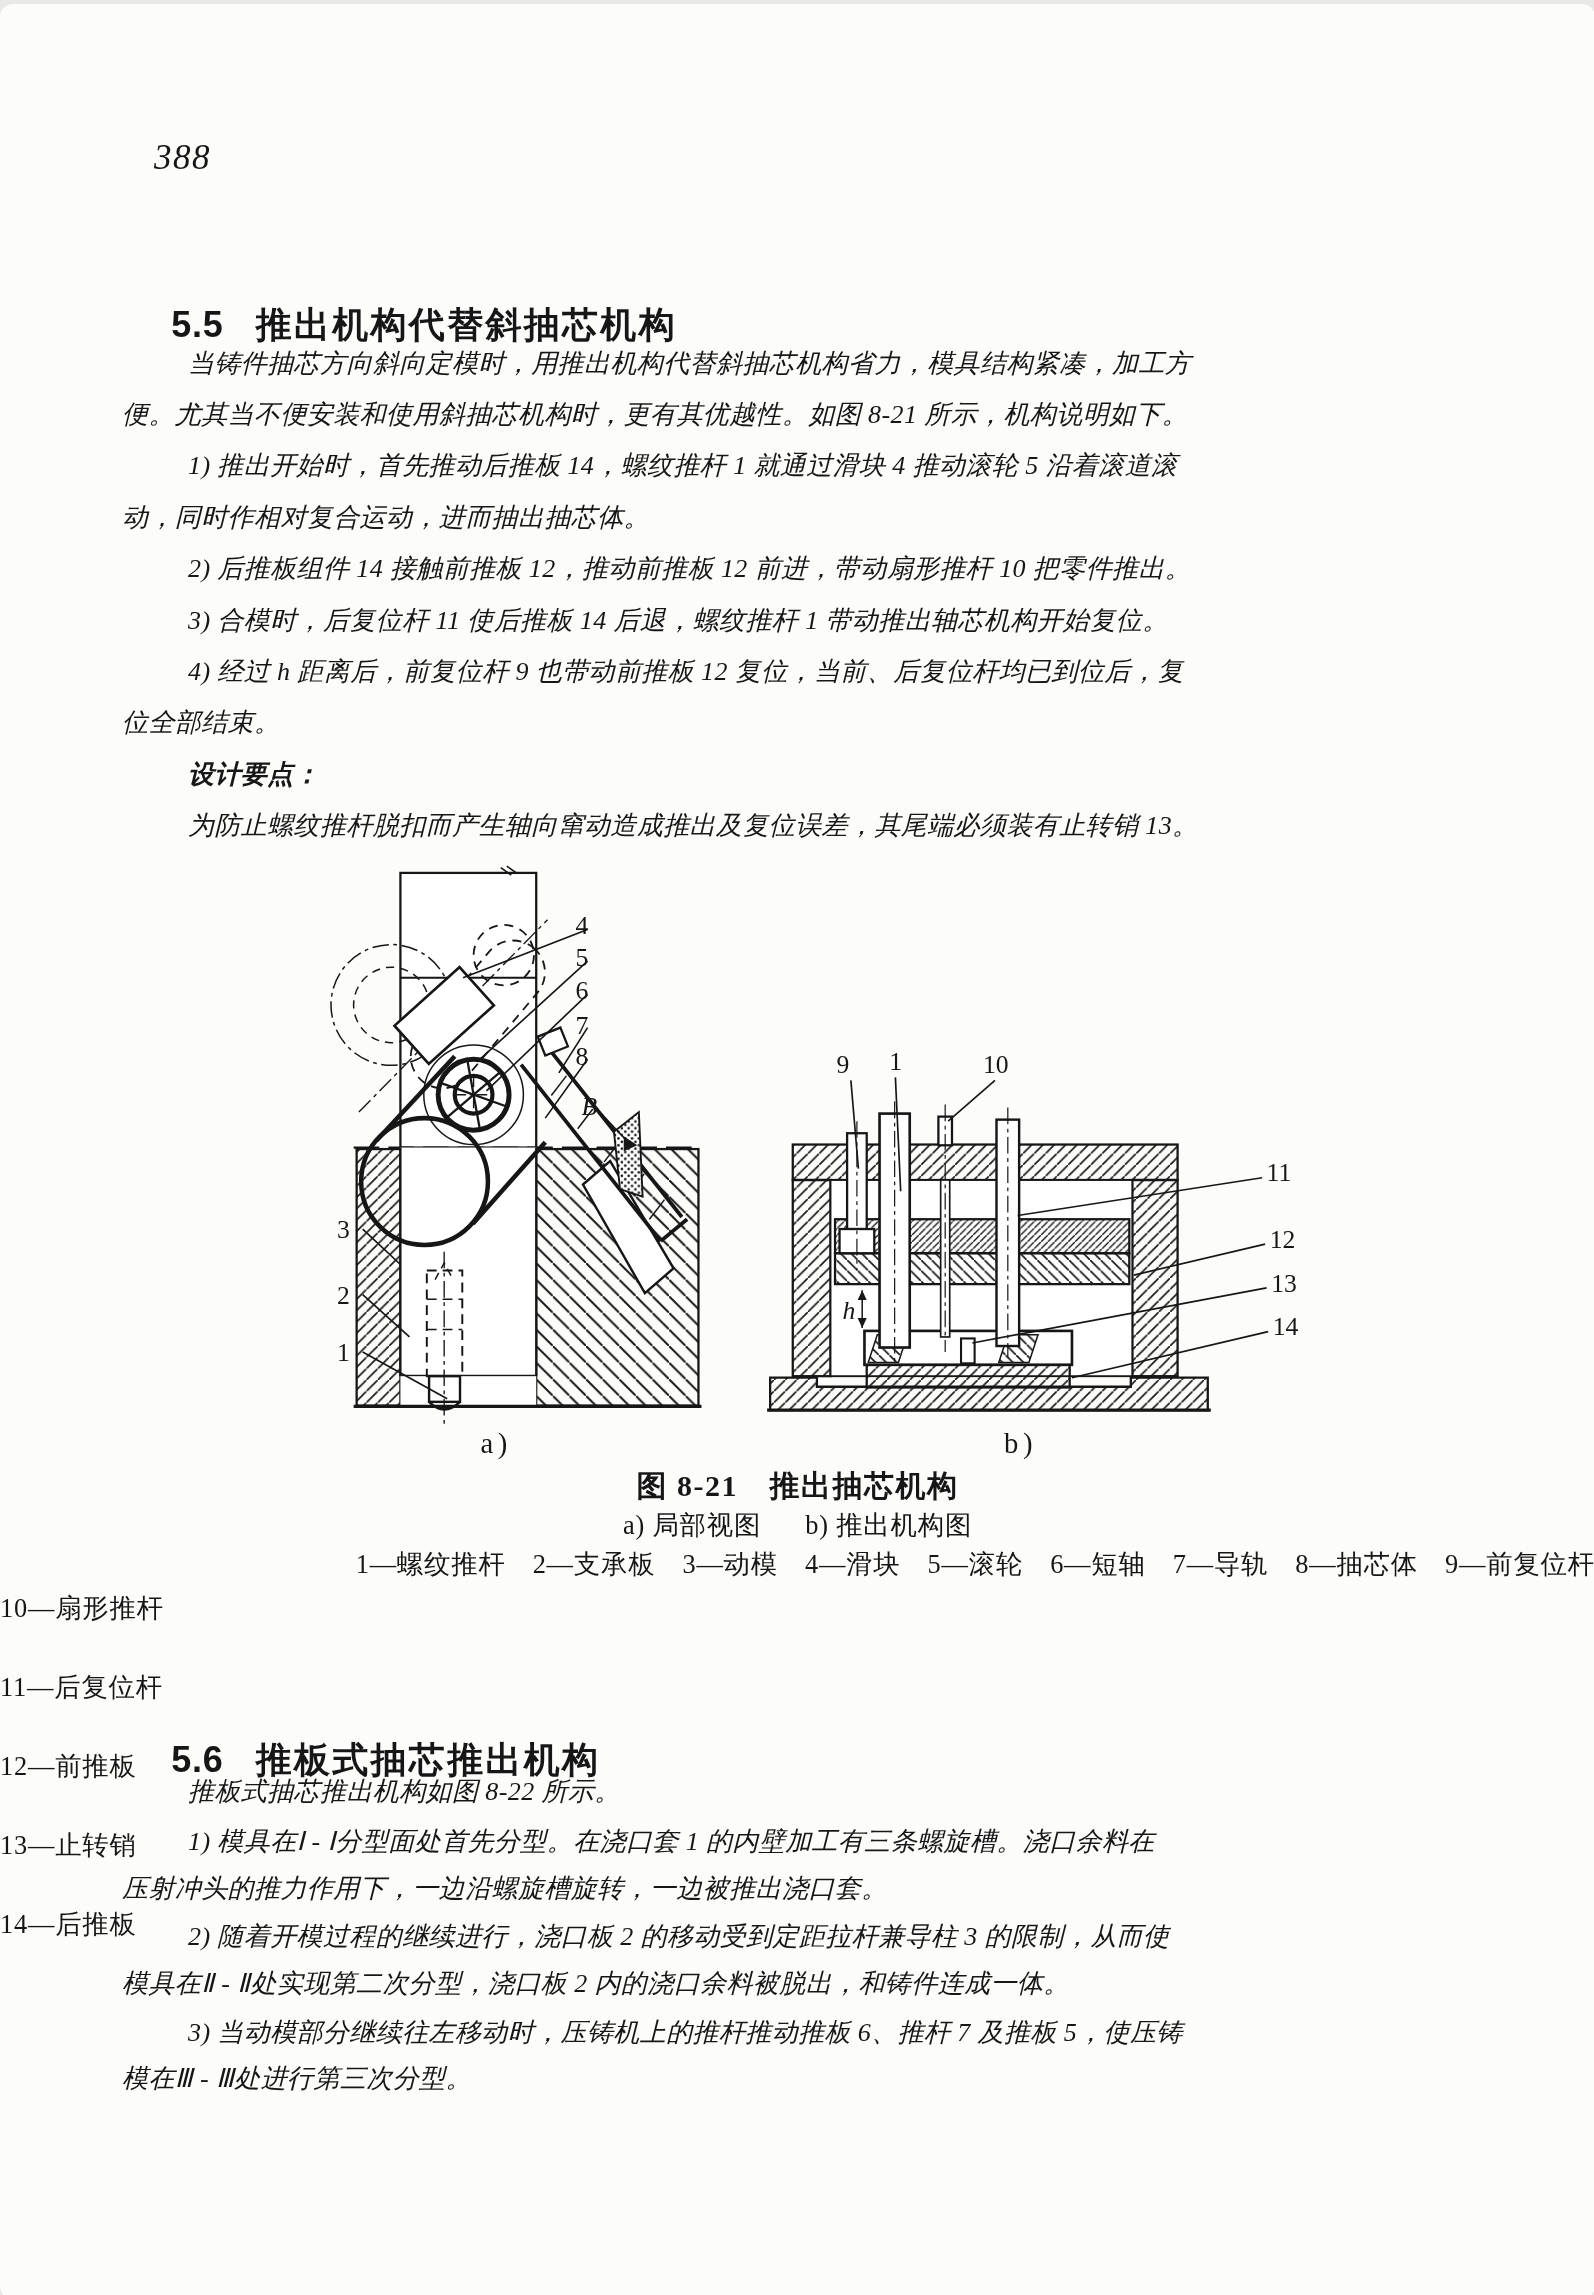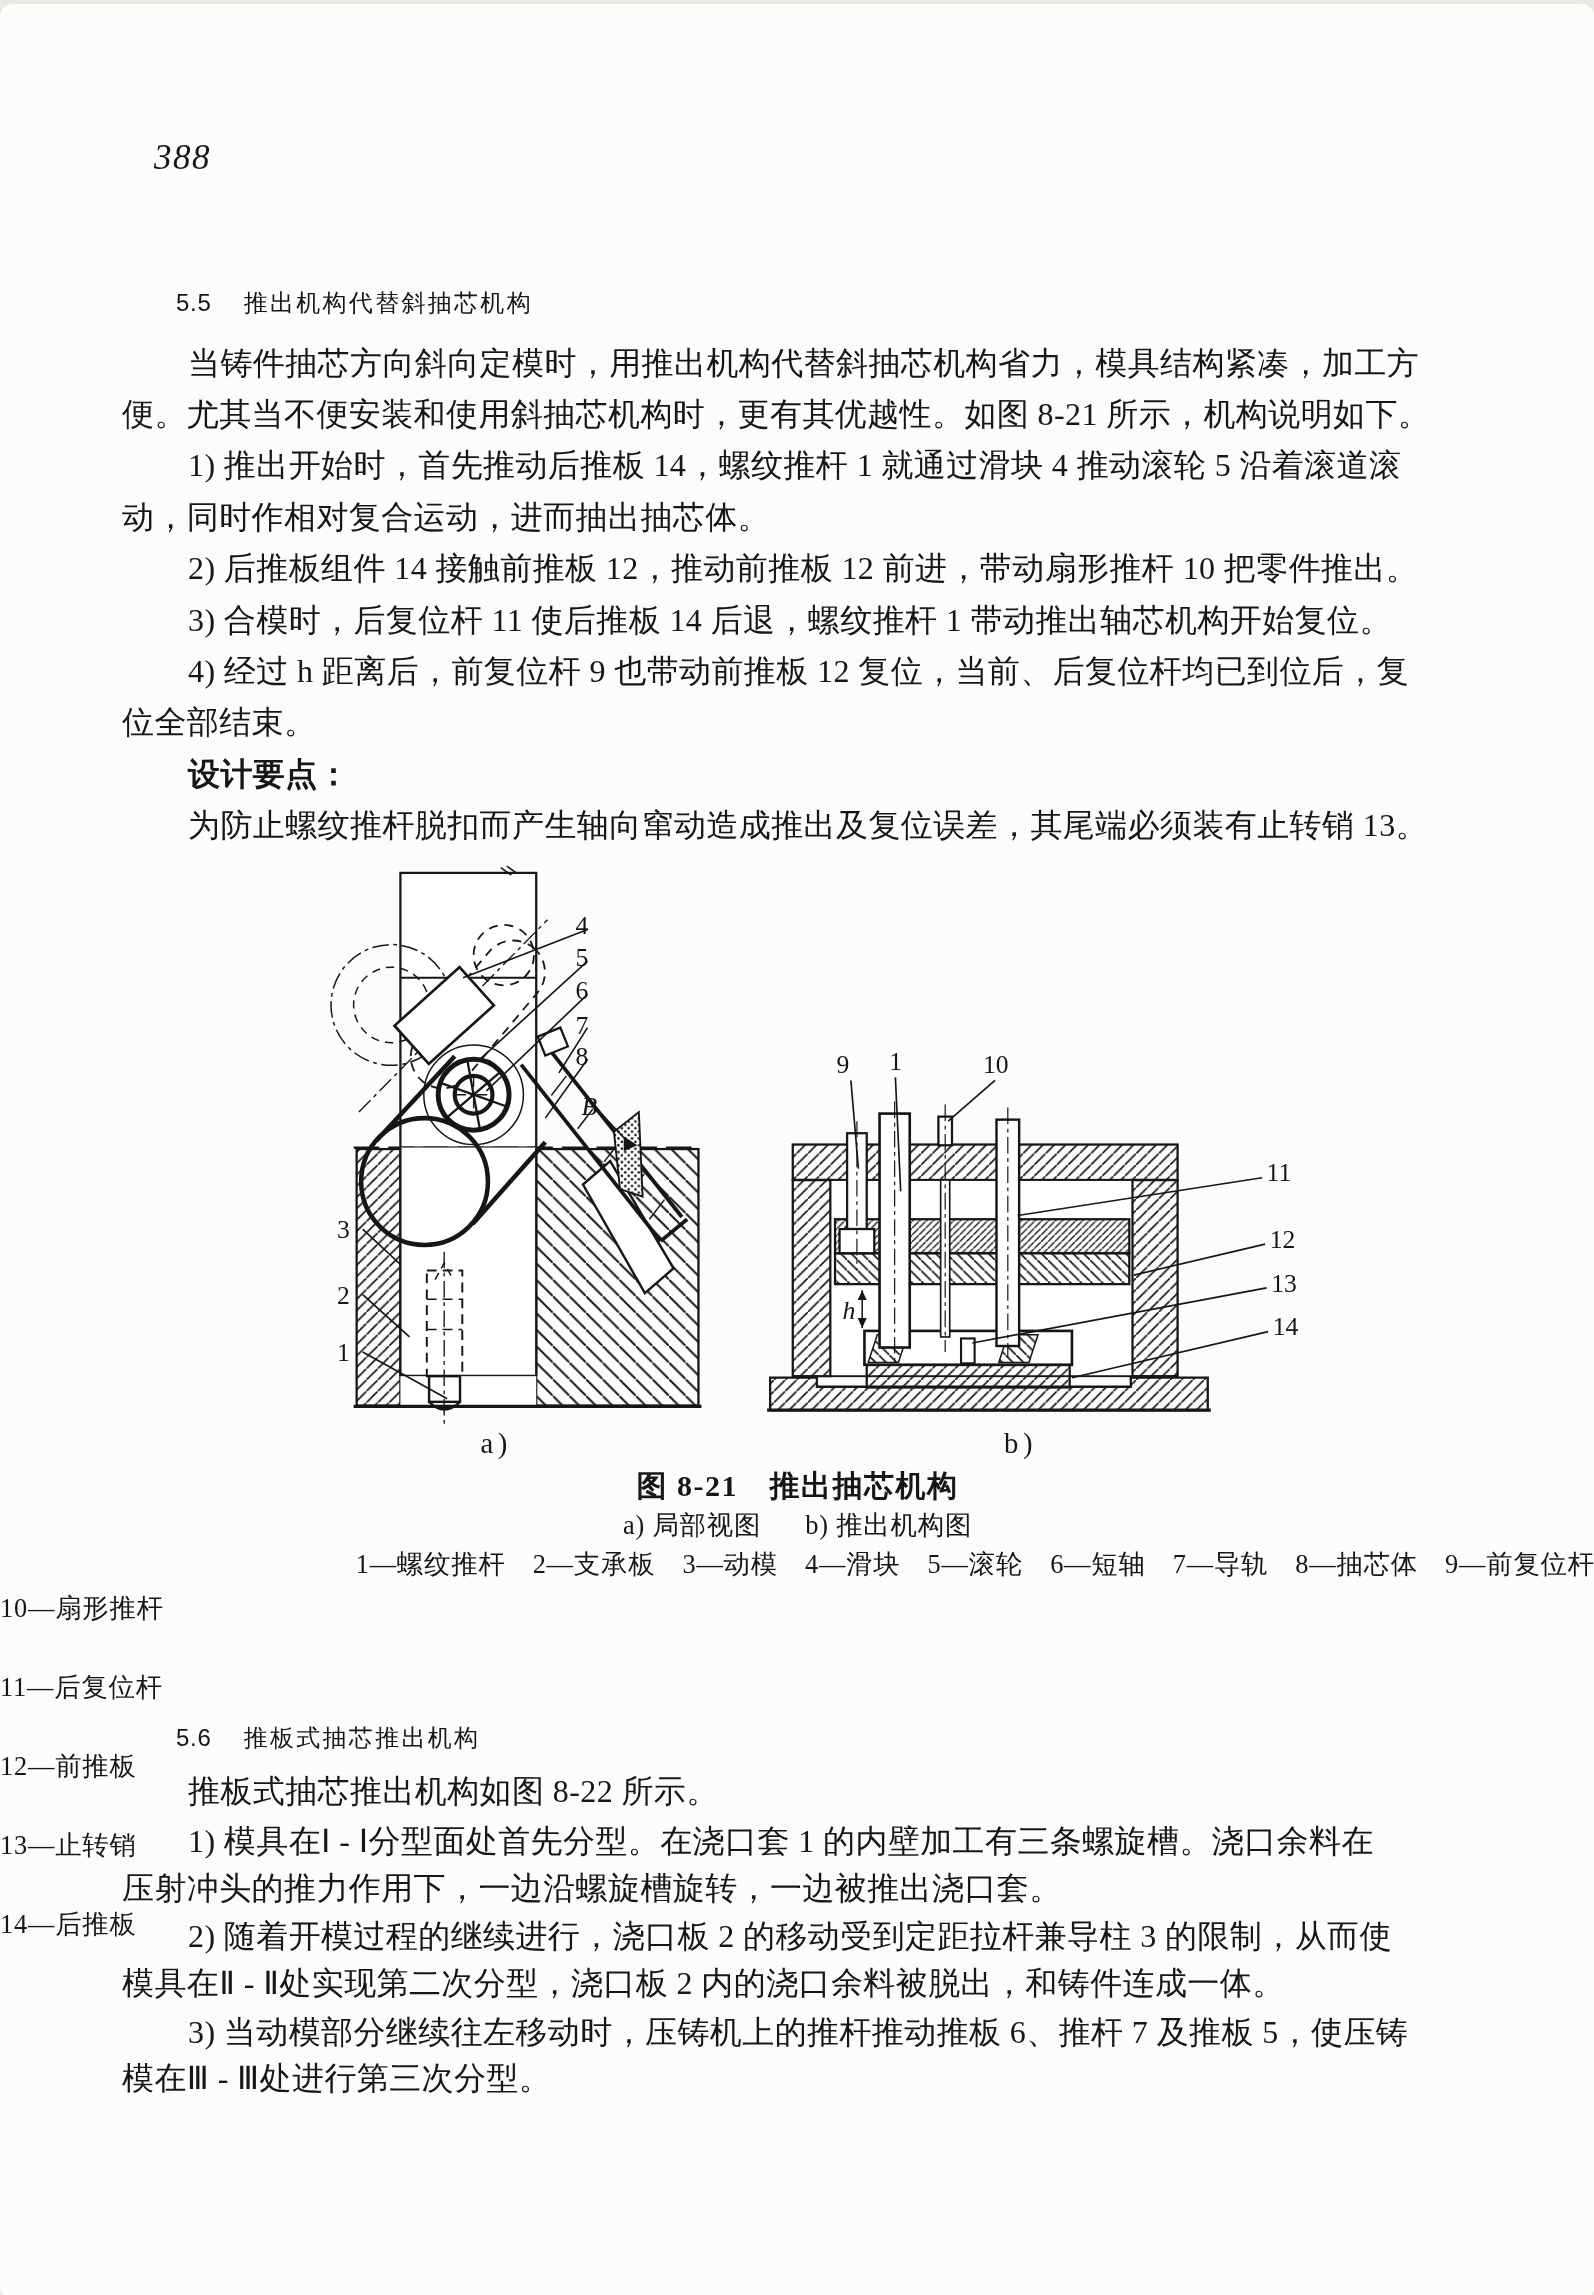--- a/index.html
+++ b/index.html
@@ -7,28 +7,28 @@
     position:relative; width:1595px; height:2295px; margin:4px auto;
     background:#fcfcfa; color:#161616; overflow:hidden;
     font-family:"Liberation Serif", serif;
     border-radius:13px;
   }
   .pagenum {
     position:absolute; left:154px; top:134px;
     font-size:35px; font-style:italic; letter-spacing:1.5px;
   }
   .sec-title {
-    position:absolute; left:140px;
-    font-family:"Liberation Sans", sans-serif; font-weight:400;
-    font-size:24px; letter-spacing:2.3px; white-space:pre;
+    position:absolute; left:122px;
+    font-family:"Liberation Sans", sans-serif; font-weight:700;
+    font-size:36px; letter-spacing:2.3px; white-space:pre;
   }
   .sec-title .num { margin-right:32px; letter-spacing:0.8px; }
   .bline {
     position:absolute; left:122px; width:1367px;
-    font-size:32px; line-height:45px; letter-spacing:0.4px; white-space:pre;
+    font-size:26px; line-height:45px; letter-spacing:0.4px; white-space:pre;font-style:italic;
   }
   .indent { padding-left:66px; }
   .heiti { font-family:"Liberation Sans", sans-serif; font-weight:700; }
   .figwrap { position:absolute; left:287px; top:844px; width:1087px; height:664px; }
   .caption-row {
     position:absolute; left:0; width:1595px; text-align:center;
     font-size:30px; font-weight:600; letter-spacing:1.5px;
   }
   .subcap-row, .parts-row {
     position:absolute; left:0; width:1595px;

